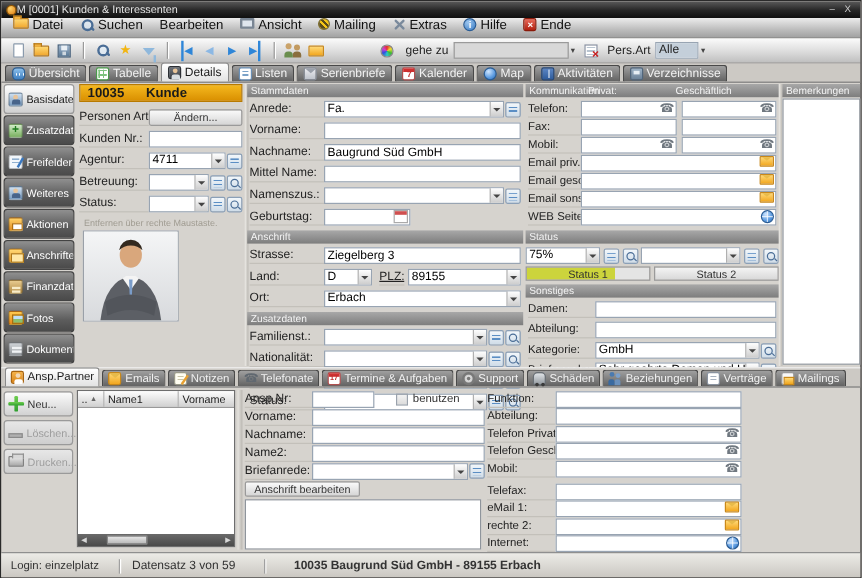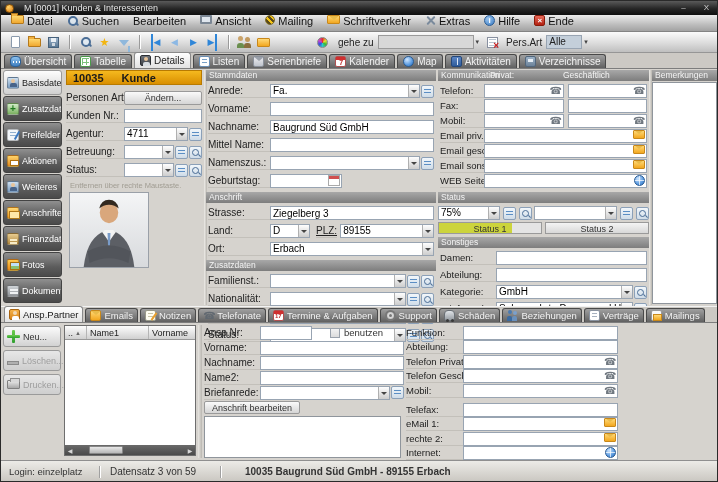--- a/index.html
+++ b/index.html
@@ -1,19 +1,19 @@
 <!DOCTYPE html>
 <html><head>
 <meta charset="utf-8">
 <style>
 *{box-sizing:border-box;margin:0;padding:0}
 html,body{width:718px;height:482px}
 body{font-family:"Liberation Sans",sans-serif;background:#d6d3ce;position:relative;overflow:hidden;border:1px solid #2a2a2a}
 
-.titlebar{position:absolute;top:0;left:0;right:0;height:14px;background:linear-gradient(#5a5a5a,#262626 55%,#0f0f0f);display:flex;align-items:center;gap:10px;padding:0 4px;color:#e4e4e4;font-size:9px}
+.titlebar{position:absolute;top:0;left:0;right:0;height:14px;background:linear-gradient(#5a5a5a,#262626 55%,#0f0f0f);display:flex;align-items:center;gap:0;padding:0 4px;color:#e4e4e4;font-size:9px}
 .i-app{width:9px;height:9px;border-radius:50%;background:radial-gradient(circle at 35% 30%,#ffd36a,#e07a10);border:1px solid #8a5408;flex:none}
 .titlebar .title{flex:1;white-space:nowrap;overflow:hidden}
 .wbtn{width:13px;text-align:center;color:#cfcfcf;font-size:8px;cursor:pointer;line-height:12px}
 
 .menubar{position:absolute;top:14px;left:0;right:0;height:17px;background:linear-gradient(#ececec,#bdbdbd 60%,#a2a2a2);border-bottom:1px solid #838383;display:flex;align-items:center;font-size:11px;color:#101010;padding-left:3px}
 .mitem{display:flex;align-items:flex-start;gap:3px;padding:0 7px;height:100%;cursor:pointer;white-space:nowrap}
 
 .toolbar{position:absolute;top:31px;left:0;right:0;height:21px;background:linear-gradient(#fbfbfb,#dcdcdc 55%,#bfbfbf);border-bottom:1px solid #969696;display:flex;align-items:center;font-size:10px;color:#222;padding:0 5px}
 .tbtn{width:19px;height:17px;display:flex;align-items:center;justify-content:center;cursor:pointer;flex:none}
 .tsep{width:1px;height:14px;background:#9a9a9a;box-shadow:1px 0 0 #fff;margin:0 6px;flex:none}
@@ -246,24 +246,20 @@
     </span>
   <span class="mitem">
       <span class="ico i-monitor"></span>
       <span>Ansicht</span>
     </span>
   <span class="mitem">
       <span class="ico i-bee"></span>
       <span>Mailing</span>
     </span>
   <span class="mitem">
-      <span class="ico i-env"></span>
-      <span>Schriftverkehr</span>
-    </span>
-  <span class="mitem">
       <span class="ico i-xtool"></span>
       <span>Extras</span>
     </span>
   <span class="mitem">
       <span class="ico i-info"></span>
       <span>Hilfe</span>
     </span>
   <span class="mitem">
       <span class="ico i-exit"></span>
       <span>Ende</span>
@@ -375,26 +371,26 @@
       </div>
     <div class="sbtnv">
         <span class="si si-b"></span>
         <span>Zusatzdaten</span>
       </div>
     <div class="sbtnv">
         <span class="si si-c"></span>
         <span>Freifelder</span>
       </div>
     <div class="sbtnv">
+        <span class="si si-d"></span>
+        <span>Weiteres</span>
+      </div>
+    <div class="sbtnv">
         <span class="si si-e"></span>
         <span>Aktionen</span>
-      </div>
-    <div class="sbtnv">
-        <span class="si si-d"></span>
-        <span>Weiteres</span>
       </div>
     <div class="sbtnv">
         <span class="si si-f"></span>
         <span>Anschriften</span>
       </div>
     <div class="sbtnv">
         <span class="si si-g"></span>
         <span>Finanzdaten</span>
       </div>
     <div class="sbtnv">

